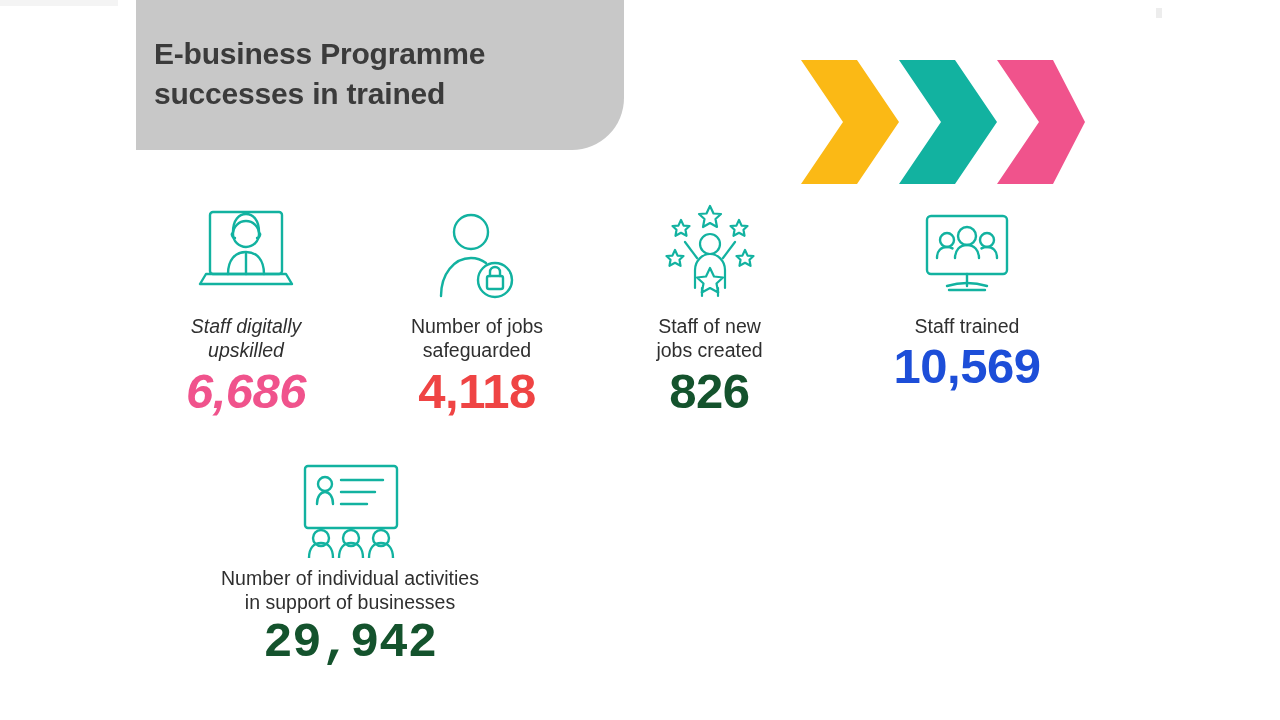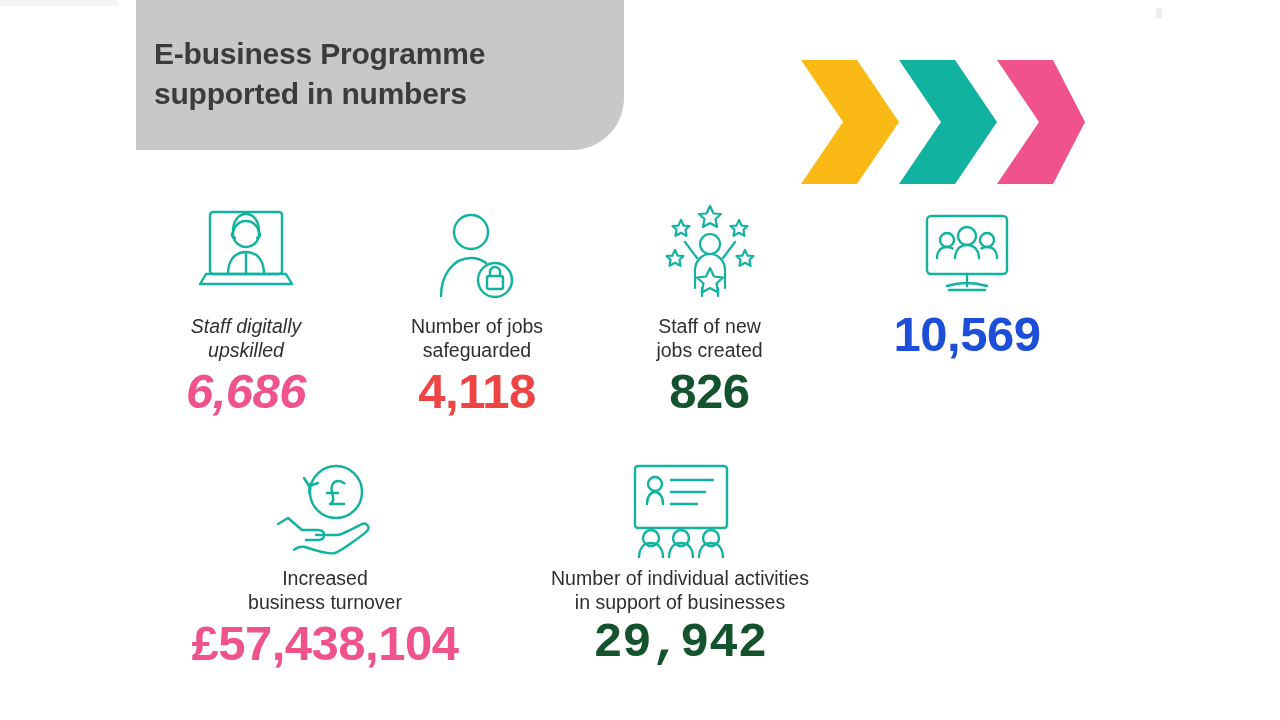--- a/index.html
+++ b/index.html
@@ -112,21 +112,21 @@
 
   
 </style>
 </head>
 <body>
 
 <div class="edge-mark-left"></div>
 <div class="edge-mark-right"></div>
 
 <div class="header-panel">
-  <div class="header-title">E-business Programme supported in numbers</div>
+  <div class="header-title">E-business Programme successes in trained</div>
 </div>
 
 <div class="chevrons">
   <svg width="295" height="132" viewBox="0 0 295 132" xmlns="http://www.w3.org/2000/svg">
     <path d="M6 4 L62 4 L104 66 L62 128 L6 128 L48 66 Z" fill="#fbb915"></path>
     <path d="M104 4 L160 4 L202 66 L160 128 L104 128 L146 66 Z" fill="#12b2a0"></path>
     <path d="M202 4 L258 4 L290 66 L258 128 L202 128 L244 66 Z" fill="#f0538c"></path>
   </svg>
 </div>
 
@@ -195,43 +195,28 @@
         <path d="M34 80 h36"></path>
         <path d="M32 76 q20 -6 40 0"></path>
         <circle cx="52" cy="26" r="9"></circle>
         <path d="M40 48 c0 -8 5 -13 12 -13 s12 5 12 13"></path>
         <circle cx="32" cy="30" r="7"></circle>
         <path d="M22 48 c0 -7 4 -11 10 -11 c2 0 4 0.5 5.5 1.4"></path>
         <circle cx="72" cy="30" r="7"></circle>
         <path d="M82 48 c0 -7 -4 -11 -10 -11 c-2 0 -4 0.5 -5.5 1.4"></path>
       </svg>
     </div>
+    <div class="stat-label">Staff trained</div>
     <div class="stat-value" style="color: #1d4ed8;">10,569</div>
   </div>
 </div>
 
 <div class="stats-row row-2">
 
 
-  <div class="stat w2-b">
-    <div class="stat-icon">
-      <svg width="110" height="96" viewBox="0 0 110 96" xmlns="http://www.w3.org/2000/svg" fill="none" stroke="#12b2a0" stroke-width="2.4" stroke-linecap="round" stroke-linejoin="round">
-        <circle cx="66" cy="30" r="26"></circle>
-        <path d="M60 42 h14 M60 42 c5 -2 3 -8 2 -12 c-1.5 -6 1 -11 6 -11 c3 0 5 1 6.5 2.5"></path>
-        <path d="M57 31 h11"></path>
-        <path d="M40 22 a26 26 0 0 0 -0.5 10"></path>
-        <path d="M34 16 l5 8 l9 -3"></path>
-        <path d="M8 62 l10 -6 l14 12 h16 c4 0 6 2 6 5 s-2 5 -6 5 H36"></path>
-        <path d="M46 73 h22 c3 0 20 -9 24 -11 c4 -2 9 3 5 7 c-4 4 -26 20 -32 22 c-6 2 -24 -4 -30 -6 c-4 -1.3 -9 1 -11 3"></path>
-      </svg>
-    </div>
-    <div class="stat-label">Increased
-business turnover</div>
-    <div class="stat-value" style="color: rgb(240, 83, 140);">£57,438,104</div>
-  </div>
 
   <div class="stat w2-c">
     <div class="stat-icon">
       <svg width="110" height="98" viewBox="0 0 110 98" xmlns="http://www.w3.org/2000/svg" fill="none" stroke="#12b2a0" stroke-width="2.4" stroke-linecap="round" stroke-linejoin="round">
         <rect x="10" y="6" width="92" height="62" rx="3"></rect>
         <circle cx="30" cy="24" r="7"></circle>
         <path d="M22 44 c0 -8 4 -12 8 -12 s8 4 8 12"></path>
         <path d="M46 20 h42 M46 32 h34 M46 44 h26"></path>
         <circle cx="26" cy="78" r="8"></circle>
         <path d="M14 98 c0 -10 5 -15 12 -15 s12 5 12 15"></path>

